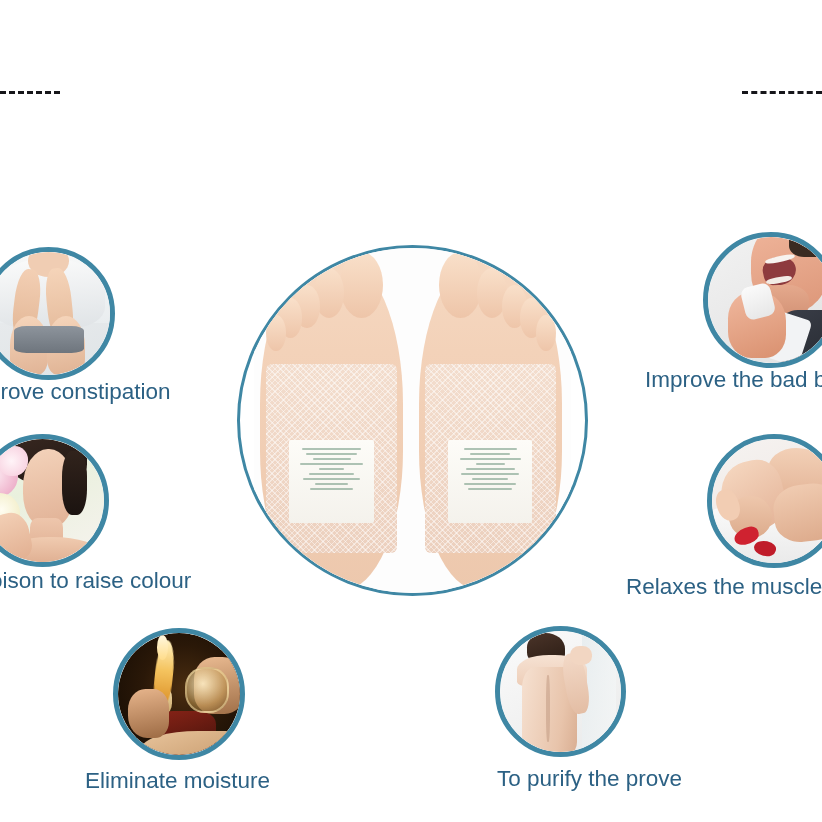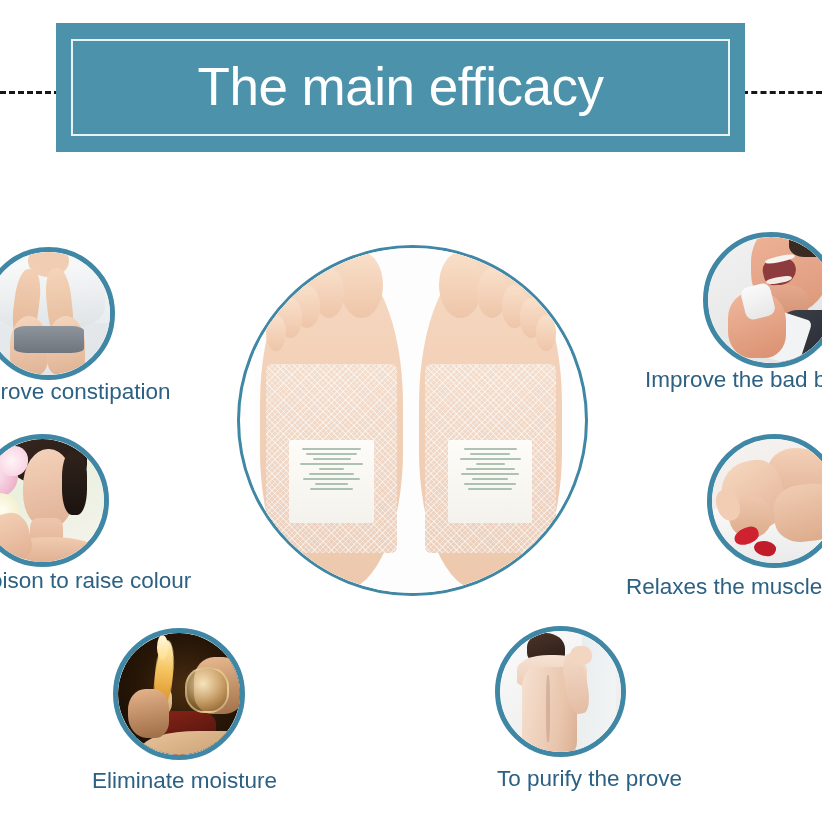--- a/index.html
+++ b/index.html
@@ -223,24 +223,20 @@
   #foot-right .t5 { left: 82%; top: 17%; width: 14%; height: 11%; }
 </style>
 </head>
 <body>
 
 <div id="page">
 
   <div id="header-dash-left"></div>
   <div id="header-dash-right"></div>
 
-  <div id="header-banner">
-    <div id="header-inner-frame"></div>
-    <div id="header-title">The main efficacy</div>
-  </div>
 
   <div class="feature" style="left:-18px; top:247px;">
     <div class="circle" style="width:133px;height:133px;">
       <div class="photo">
         <div class="scene sc-consti">
           <div class="wall"></div>
             <div class="shirt"></div>
             <div class="head"></div>
           <div class="armL"></div>
             <div class="armR"></div>
@@ -319,21 +315,21 @@
           <div class="stick"></div>
             <div class="flame"></div>
             <div class="flametip"></div>
           <div class="handL"></div>
             <div class="handR"></div>
             <div class="glass"></div>
         </div>
       </div>
     </div>
   </div>
-  <div class="caption" style="left:92px; top:770px;">Eliminate moisture</div>
+  <div class="caption" style="left:85px; top:770px;">Eliminate moisture</div>
 
   <div class="feature" style="left:495px; top:626px;">
     <div class="circle" style="width:131px;height:131px;">
       <div class="photo">
         <div class="scene sc-purify">
           <div class="glass"></div>
             <div class="hair"></div>
             <div class="shoulder"></div>
           <div class="back"></div>
             <div class="spine"></div>

